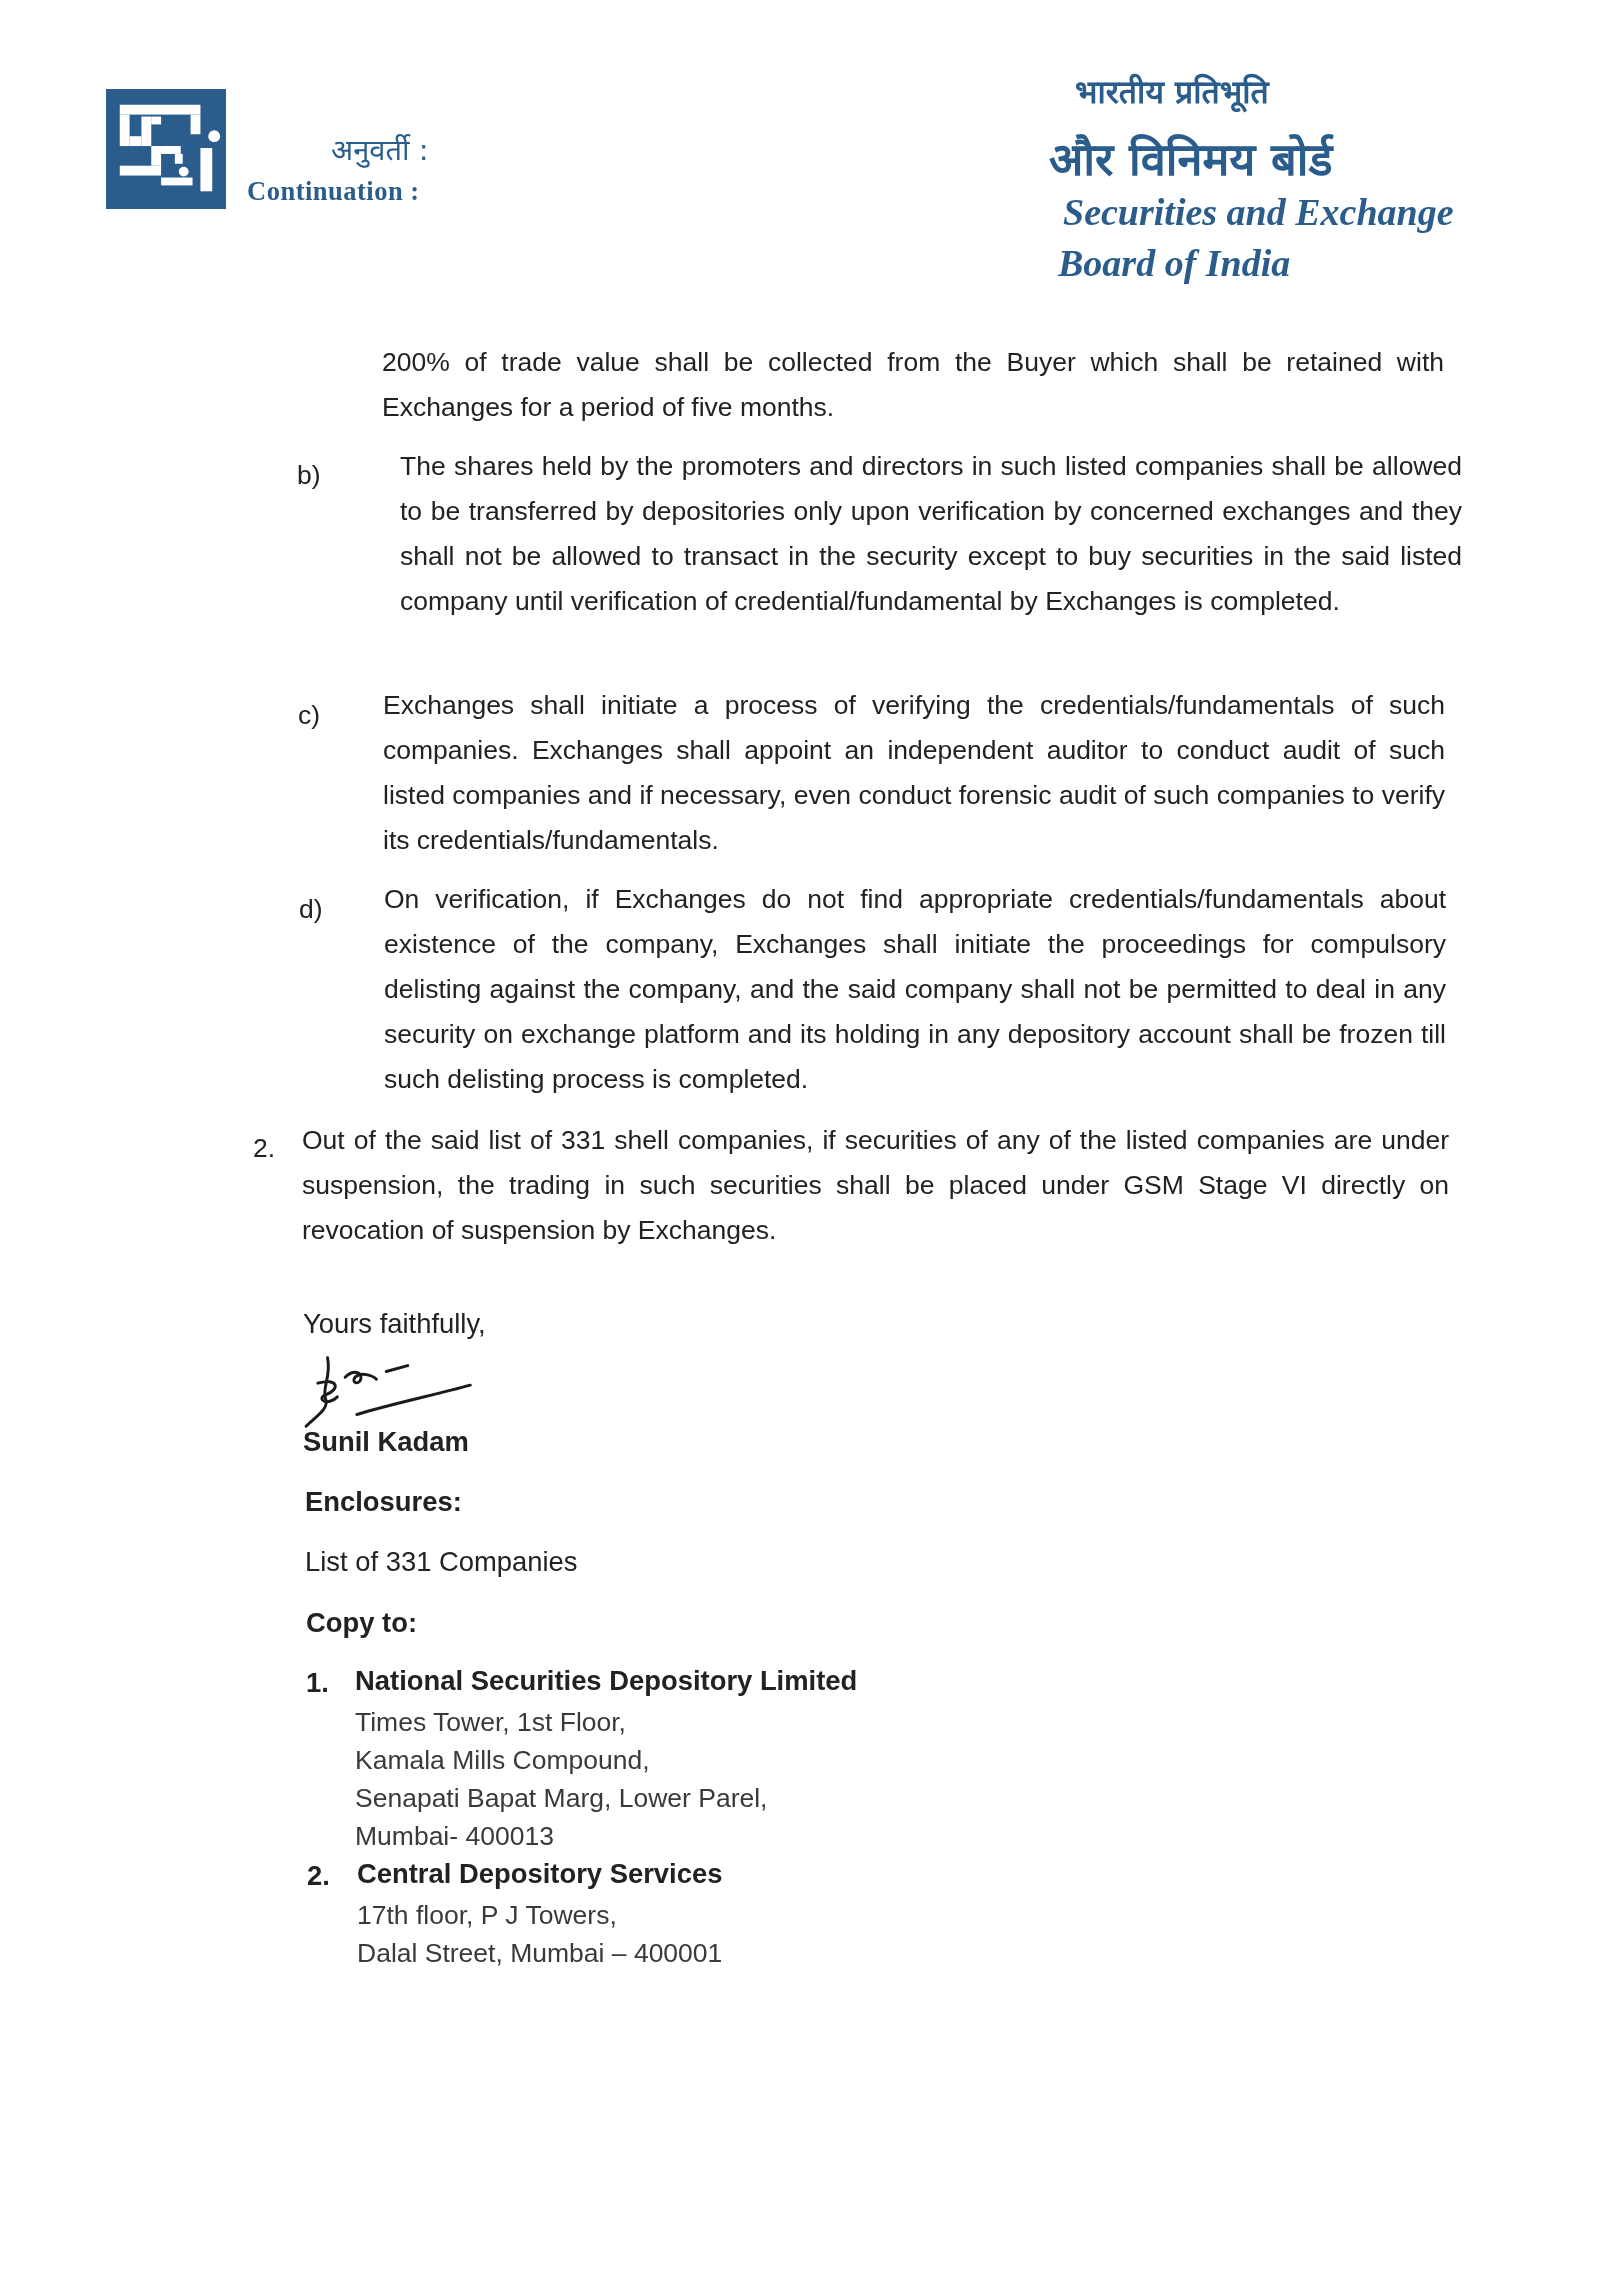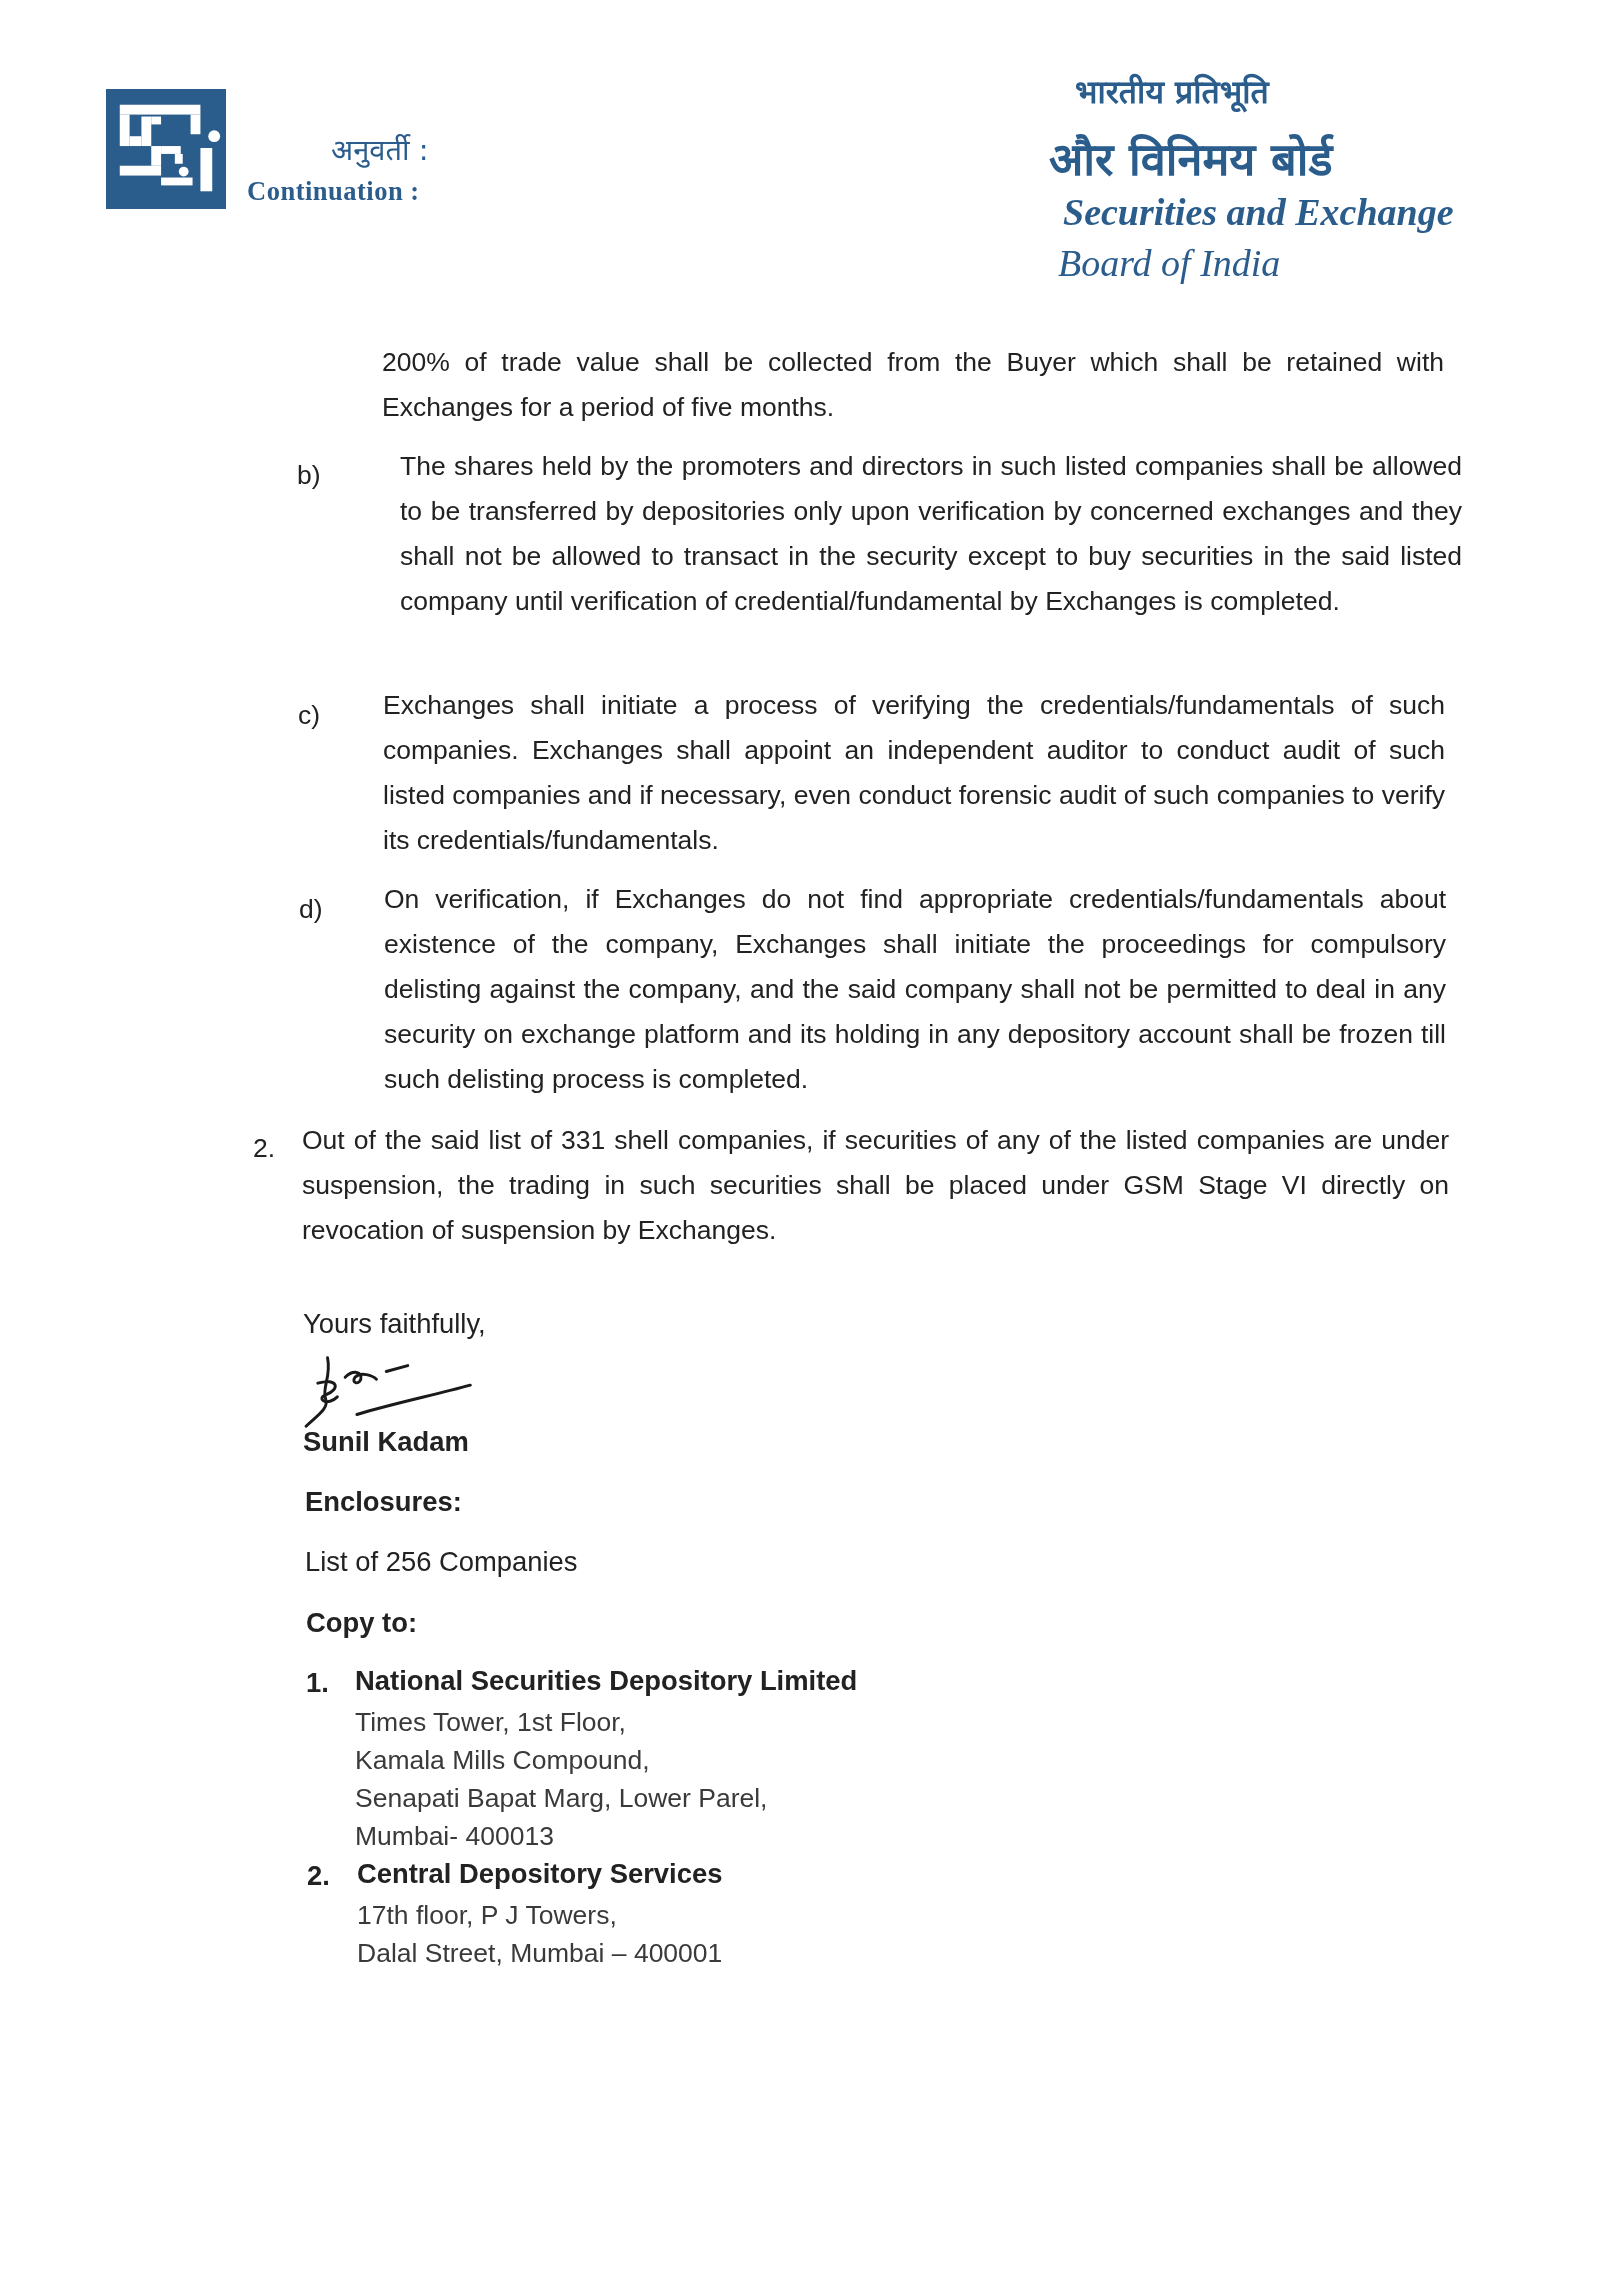--- a/index.html
+++ b/index.html
@@ -6,21 +6,21 @@
   body { width: 1620px; height: 2291px; position: relative; overflow: hidden;
          font-family: "Liberation Sans", "DejaVu Sans", sans-serif; color: #1e1e1e; }
   .abs { position: absolute; }
   
   .logo { left: 106px; top: 89px; width: 120px; height: 120px; }
   .cont-hindi { left: 331px; top: 129px; font-family: "DejaVu Sans", sans-serif; font-size: 29px; color: #2b5d8c; }
   .cont-en { left: 247px; top: 176px; font-family: "Liberation Serif", "DejaVu Serif", serif; font-weight: bold; font-size: 26.5px; color: #2b5d8c; letter-spacing: 0.5px; }
   .org-hindi1 { left: 1049px; top: 69px; font-family: "DejaVu Sans", sans-serif; font-size: 32px; color: #2b5d8c; font-weight: bold; margin-left: 26px; }
   .org-hindi2 { left: 1049px; top: 127px; font-family: "DejaVu Sans", sans-serif; font-size: 45px; color: #2b5d8c; font-weight: bold; }
   .org-en1 { left: 1055px; top: 190px; font-family: "Liberation Serif", "DejaVu Serif", serif; font-style: italic; font-weight: bold; font-size: 38px; color: #2b5d8c; margin-left: 8px; }
-  .org-en2 { left: 1058px; top: 241px; font-family: "Liberation Serif", "DejaVu Serif", serif; font-style: italic; font-weight: normal; font-size: 38px; color: #2b5d8c; }
+  .org-en2 { left: 1058px; top: 241px; font-family: "Liberation Serif", "DejaVu Serif", serif; font-style: italic; font-weight: bold; font-size: 38px; color: #2b5d8c; }
 
   
   .para { font-family: "Liberation Sans", "DejaVu Sans", sans-serif; font-size: 26.5px; line-height: 45px; color: #222; text-align: justify; text-align-last: left; }
   .p-cont { left: 382px; top: 340px; width: 1062px; }
   .item-label { font-size: 26.5px; line-height: 45px; color: #222; font-family: "Liberation Sans", sans-serif; }
   .lbl-b { left: 297px; top: 453px; }
   .p-b { left: 400px; top: 444px; width: 1062px; }
   .lbl-c { left: 298px; top: 693px; }
   .p-c { left: 383px; top: 683px; width: 1062px; }
   .lbl-d { left: 299px; top: 887px; }
@@ -98,21 +98,21 @@
       <path d="M30 10 C 34 30, 24 40, 28 52 C 32 62, 18 70, 8 80"></path>
       <path d="M20 36 C 40 30, 44 42, 28 48 C 18 52, 30 60, 40 50"></path>
       <path d="M48 30 C 56 22, 66 24, 64 32 C 62 38, 54 36, 58 30 C 64 24, 76 28, 80 32"></path>
       <path d="M90 24 L 112 18"></path>
       <path d="M60 68 C 100 56, 140 48, 176 38"></path>
     </g>
   </svg>
 </div>
 <div class="abs signer">Sunil Kadam</div>
 <div class="abs encl-label">Enclosures:</div>
-<div class="abs encl-value">List of 256 Companies</div>
+<div class="abs encl-value">List of 331 Companies</div>
 <div class="abs copy-label">Copy to:</div>
 
 <div class="abs cc-num cc1-num">1.</div>
 <div class="abs cc-name cc1-name">National Securities Depository Limited</div>
 <div class="abs cc-addr cc1-addr">
   <div>Times Tower, 1st Floor,</div>
   <div>Kamala Mills Compound,</div>
   <div>Senapati Bapat Marg, Lower Parel,</div>
   <div>Mumbai- 400013</div>
 </div>

